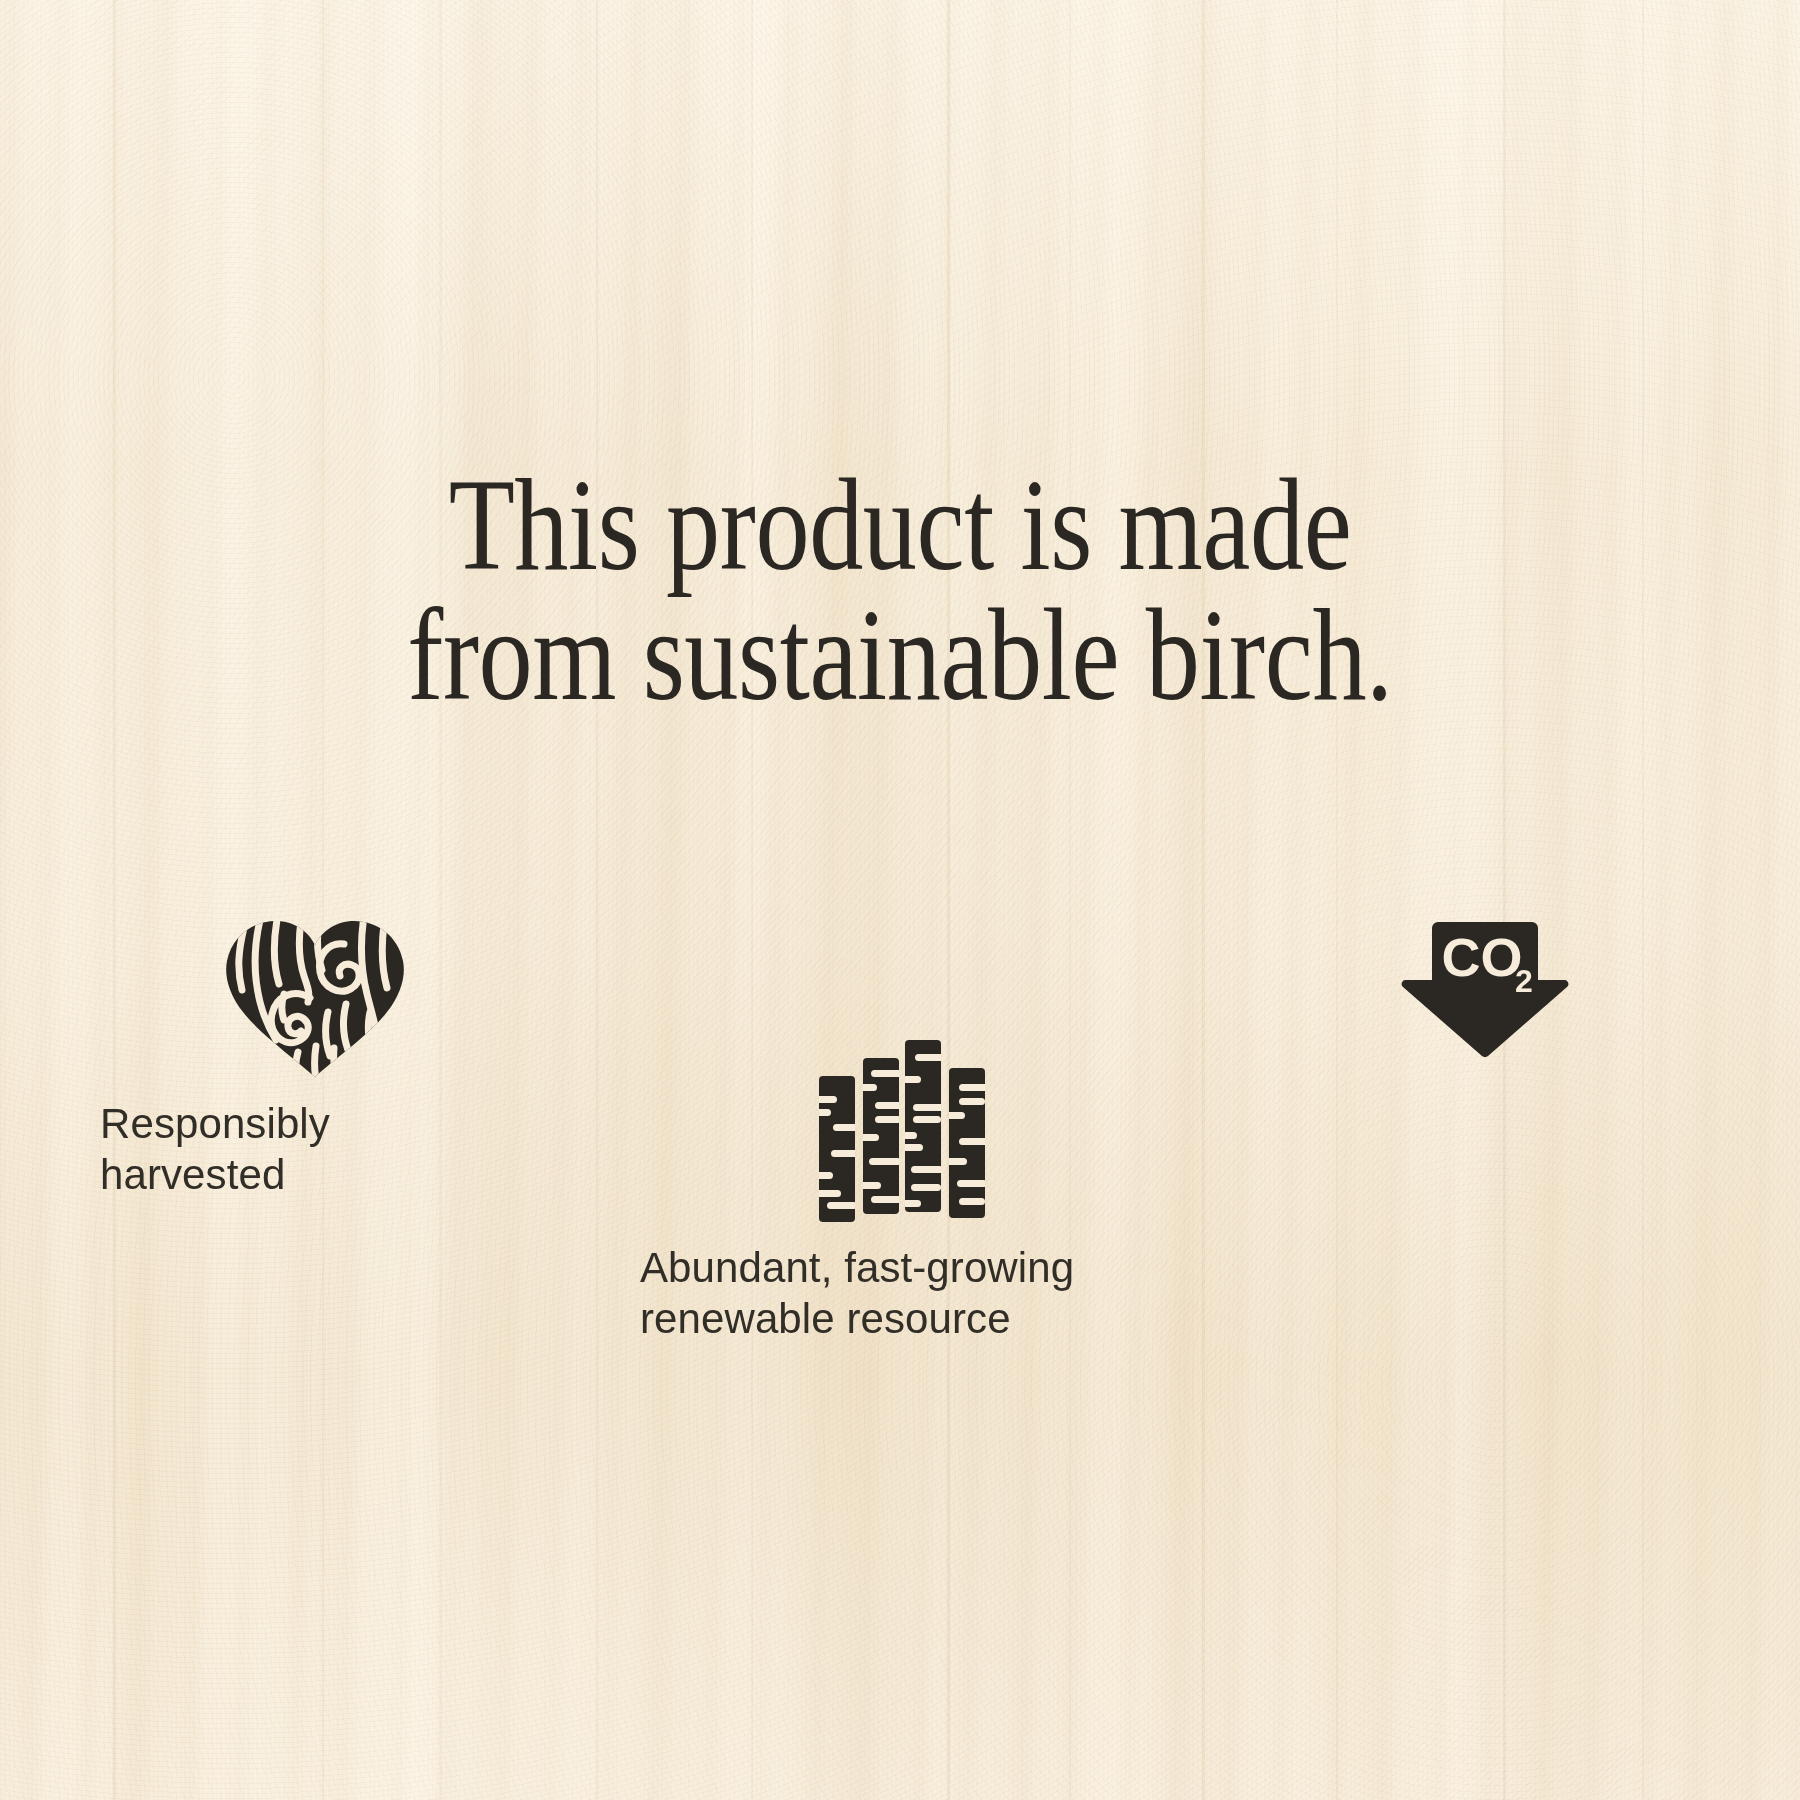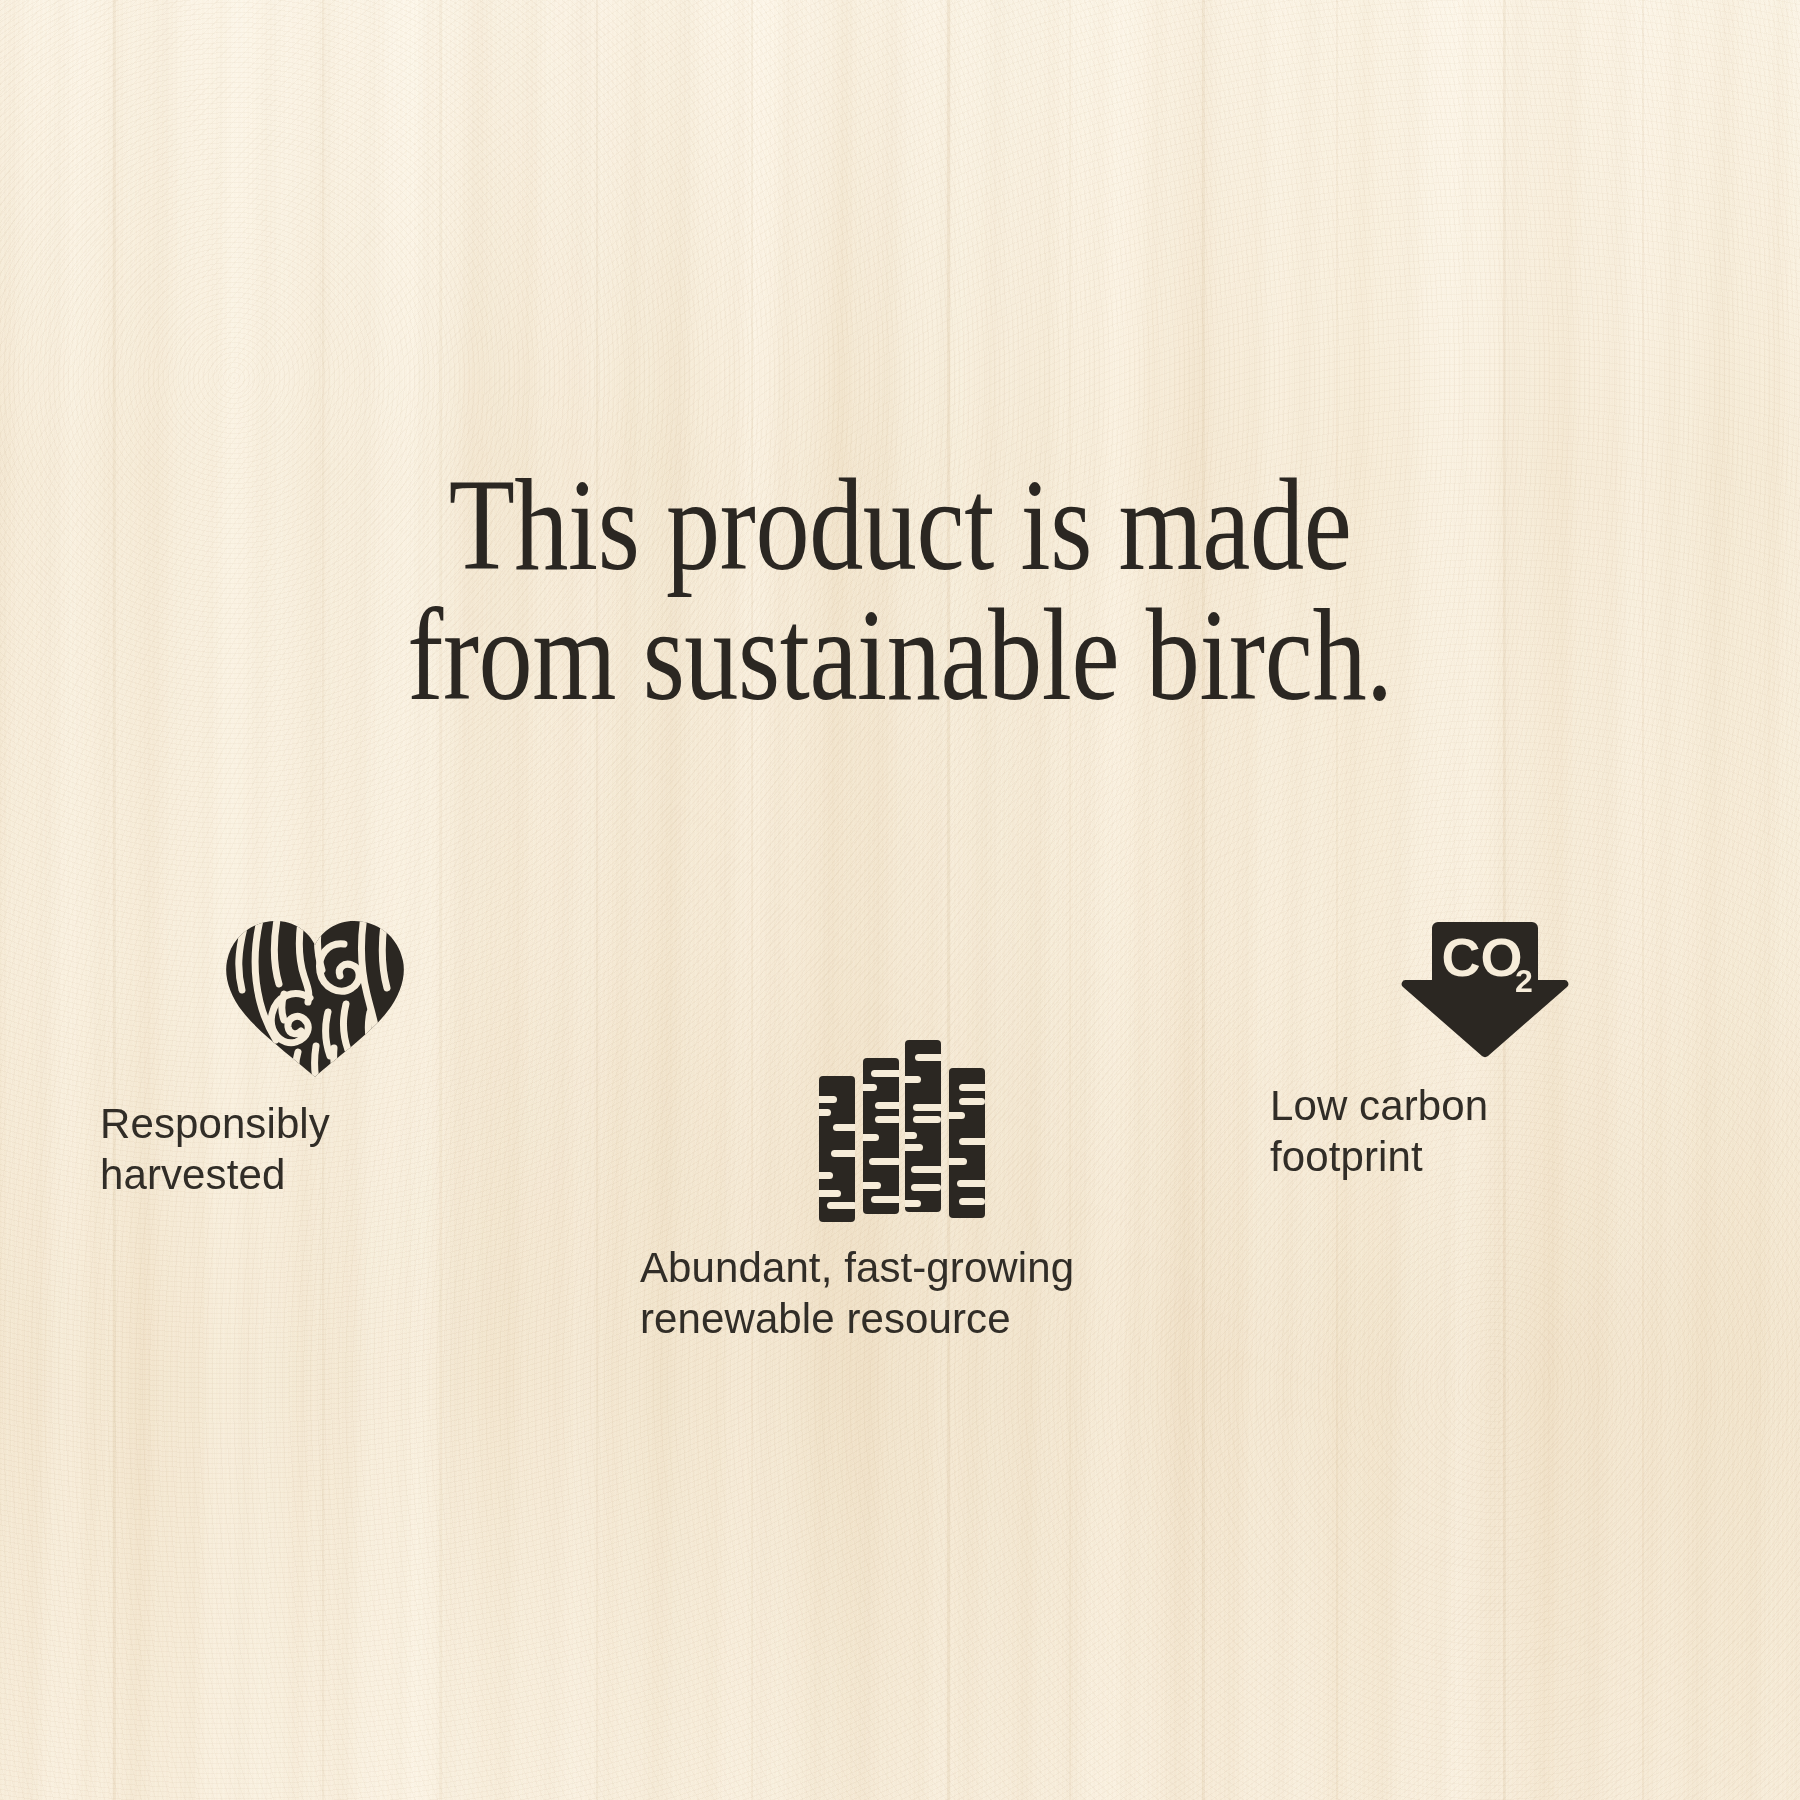--- a/index.html
+++ b/index.html
@@ -342,19 +342,17 @@
           <span class="icon-co2">
             <svg viewBox="0 0 170 142" width="170" height="142" aria-hidden="true">
               <path d="M38 4 H132 A6 6 0 0 1 138 10 V62 H164 A4 4 0 0 1 167 69
                        L88 138 A5 5 0 0 1 82 138 L3 69 A4 4 0 0 1 6 62 H32 V10
                        A6 6 0 0 1 38 4 Z" fill="#2b2722"></path>
               <text x="82" y="58" font-family="'Liberation Sans', sans-serif" font-size="54" font-weight="bold" fill="#f6ecd9" text-anchor="middle">CO</text>
               <text x="124" y="74" font-family="'Liberation Sans', sans-serif" font-size="32" font-weight="bold" fill="#f6ecd9" text-anchor="middle">2</text>
             </svg>
           </span>
         </div>
-        <div class="caption">Low carbon
-footprint</div>
       </div>
 
     </div>
   </div>
 </div>
 
 </body></html>

